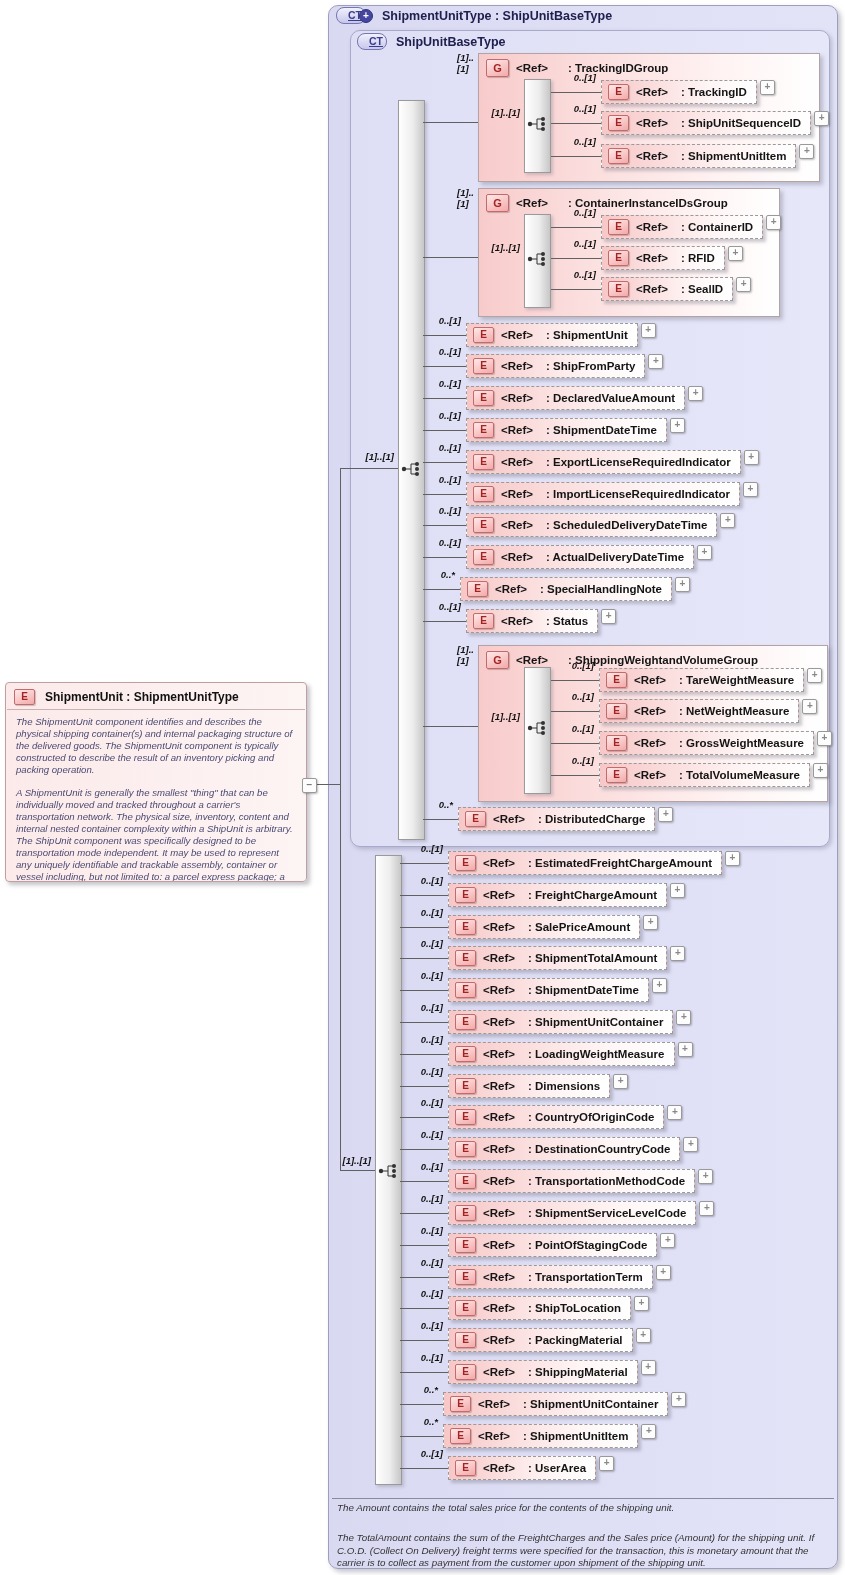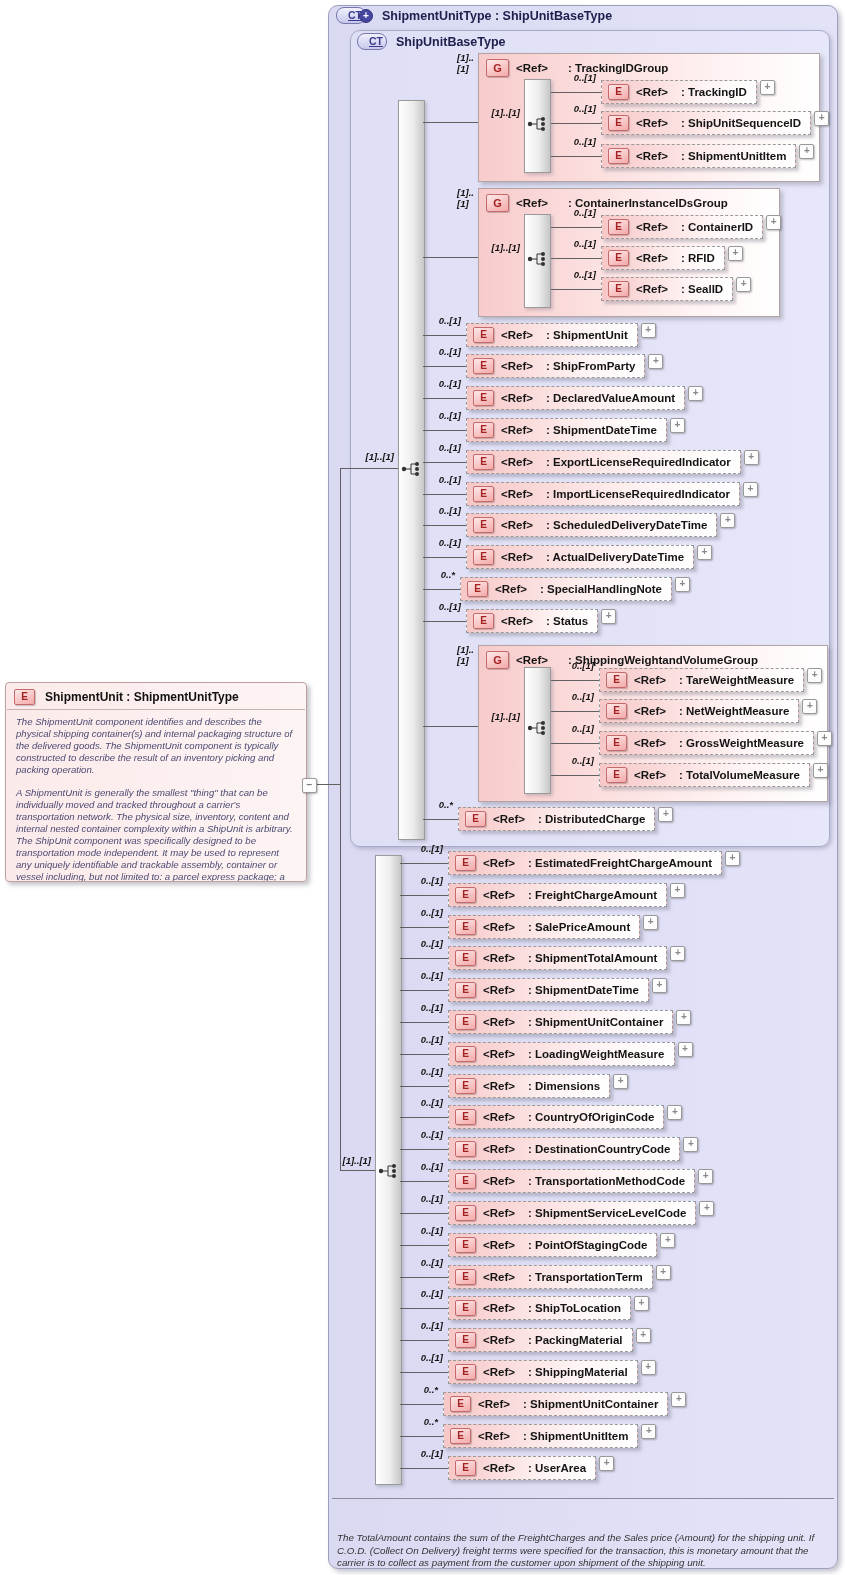--- a/index.html
+++ b/index.html
@@ -629,15 +629,16 @@
     </div>
     <div class="annodiv"></div>
     <div class="annobody">
       <p>The ShipmentUnit component identifies and describes the physical shipping container(s) and internal packaging structure of the delivered goods.  The ShipmentUnit component is typically constructed to describe the result of an inventory picking and packing operation.</p>
       <p>A ShipmentUnit is generally the smallest "thing" that can be individually moved and tracked throughout a carrier's transportation network.  The physical size, inventory, content and internal nested container complexity within a ShipUnit is arbitrary.  The ShipUnit component was specifically designed to be transportation mode independent.  It may be used to represent any uniquely identifiable and trackable assembly, container or vessel including, but not limited to: a parcel express package; a pallet of</p>
     </div>
   </div>
   <div class="minus" style="left:302px;top:778px;">−</div>
 
   <div class="fsep" style="left:332px;top:1498px;width:502px;"></div>
+  <p class="fnote" style="left:337px;top:1502px;width:498px;">The Amount contains the total sales price for the contents of the shipping unit.</p>
   <p class="fnote" style="left:337px;top:1532px;width:498px;">The TotalAmount contains the sum of the FreightCharges and the Sales price (Amount) for the shipping unit.  If C.O.D. (Collect On Delivery) freight terms were specified for the transaction, this is monetary amount that the carrier is to collect as payment from the customer upon shipment of the shipping unit.</p>
 
 </div>
 
 </body></html>

